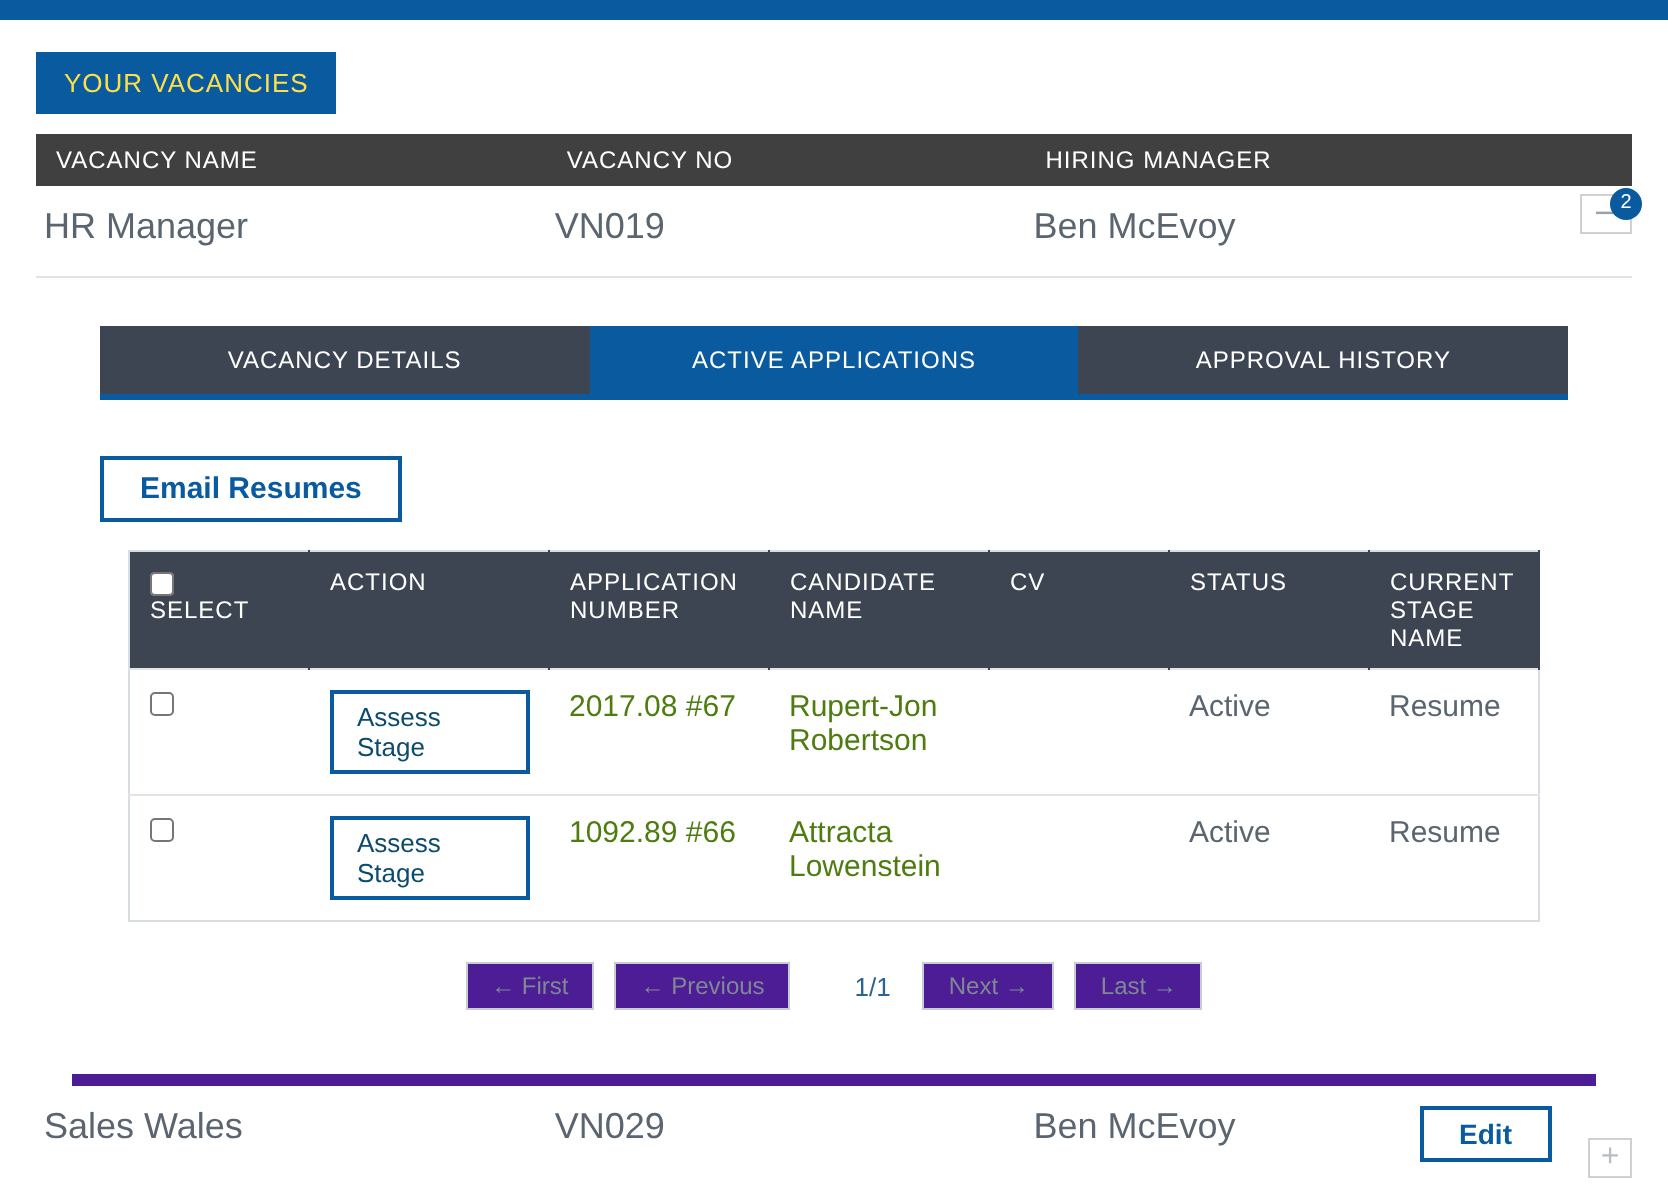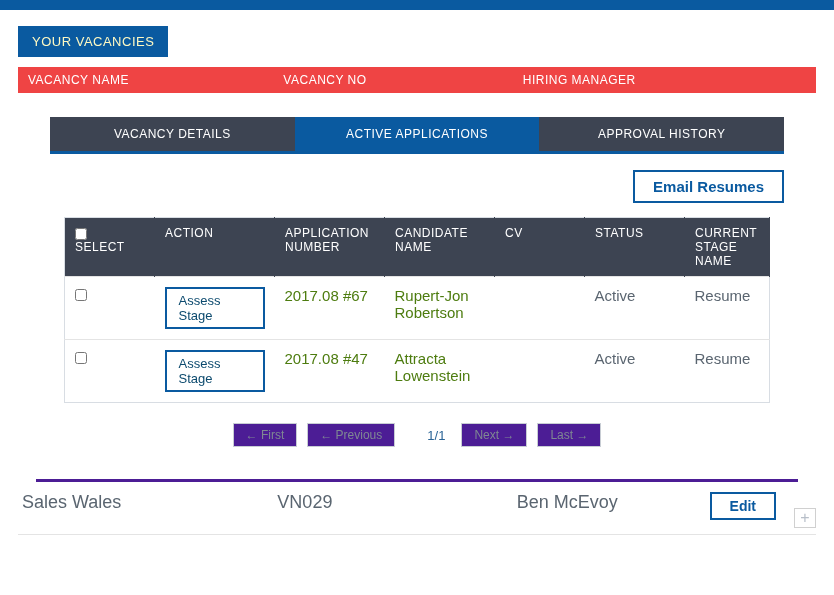--- a/index.html
+++ b/index.html
@@ -10,33 +10,33 @@
     background: #fff;
     width: 834px;
   }
   .topbar {
     height: 10px;
     background: #0a5aa0;
   }
   .vacancies-btn {
     display: inline-block;
     background: #0a5aa0;
-    color: #fef9c3;
+    color: #fde047;
     padding: 8px 14px;
     margin: 16px 0 10px 18px;
     font-size: 13px;
     letter-spacing: 0.5px;
   }
   .vac-table {
     width: calc(100% - 36px);
     margin: 0 18px;
     border-collapse: collapse;
   }
   .vac-head-row th {
-    background: #ef4444;
+    background: #404040;
     color: #fff;
     font-weight: 500;
     font-size: 12px;
     text-align: left;
     padding: 6px 10px;
     letter-spacing: 0.5px;
   }
   .vac-body-row td {
     padding: 10px 10px 14px 4px;
     color: #5a6570;
@@ -92,38 +92,37 @@
     color: #b7bec8;
     font-size: 16px;
     line-height: 17px;
     text-align: center;
     cursor: pointer;
   }
 
   .detail-panel {
     margin: 0 18px;
     padding: 24px 14px 28px 14px;
-    border-bottom: 3px solid #4c1d95;
+    border-bottom: 6px solid #4c1d95;
   }
   .tabbar { display: flex; border-bottom: 3px solid #0a5aa0; }
   .tab {
     flex: 1;
     background: #3d4452;
     color: #fff;
     text-align: center;
     padding: 10px 4px;
     font-size: 12px;
     letter-spacing: 0.5px;
     cursor: pointer;
   }
   .tab.active { background: #0a5aa0; text-align: center; }
   .actions-row {
     display: flex;
-    justify-content: flex-end;
-    padding: 16px 0 14px 0;
+    padding: 28px 0 14px 0;
   }
   .email-btn {
     border: 2px solid #0a5aa0;
     color: #0a5aa0;
     font-weight: bold;
     padding: 6px 18px;
     font-size: 15px;
     cursor: pointer;
   }
 
@@ -195,20 +194,31 @@
 
 <table class="vac-table">
   <thead>
     <tr class="vac-head-row">
       <th style="width:32%">VACANCY NAME</th>
       <th style="width:30%">VACANCY NO</th>
       <th>HIRING MANAGER</th>
     </tr>
   </thead>
   <tbody>
+    <tr class="vac-body-row">
+      <td>HR Manager</td>
+      <td>VN019</td>
+      <td class="hiring-cell">
+        <span>Ben McEvoy</span>
+        <span class="expand-pill">
+          <span>–</span>
+          <span class="badge">2</span>
+        </span>
+      </td>
+    </tr>
     <tr>
       <td colspan="3" style="padding:0; border:none;">
         <div class="detail-panel">
 
           <div class="tabbar">
             <div class="tab">VACANCY DETAILS</div>
             <div class="tab active">ACTIVE APPLICATIONS</div>
             <div class="tab">APPROVAL HISTORY</div>
           </div>
 
@@ -238,21 +248,21 @@
                   <td><span class="assess-btn">Assess Stage</span></td>
                   <td class="link">2017.08 #67</td>
                   <td class="link">Rupert-Jon Robertson</td>
                   <td></td>
                   <td>Active</td>
                   <td>Resume</td>
                 </tr>
                 <tr>
                   <td class="sel-cell"><input type="checkbox" style=""></td>
                   <td><span class="assess-btn">Assess Stage</span></td>
-                  <td class="link">2017.08 #47</td>
+                  <td class="link">1092.89 #66</td>
                   <td class="link">Attracta Lowenstein</td>
                   <td></td>
                   <td>Active</td>
                   <td>Resume</td>
                 </tr>
               </tbody>
             </table>
           </div>
 
           <div class="pager">

